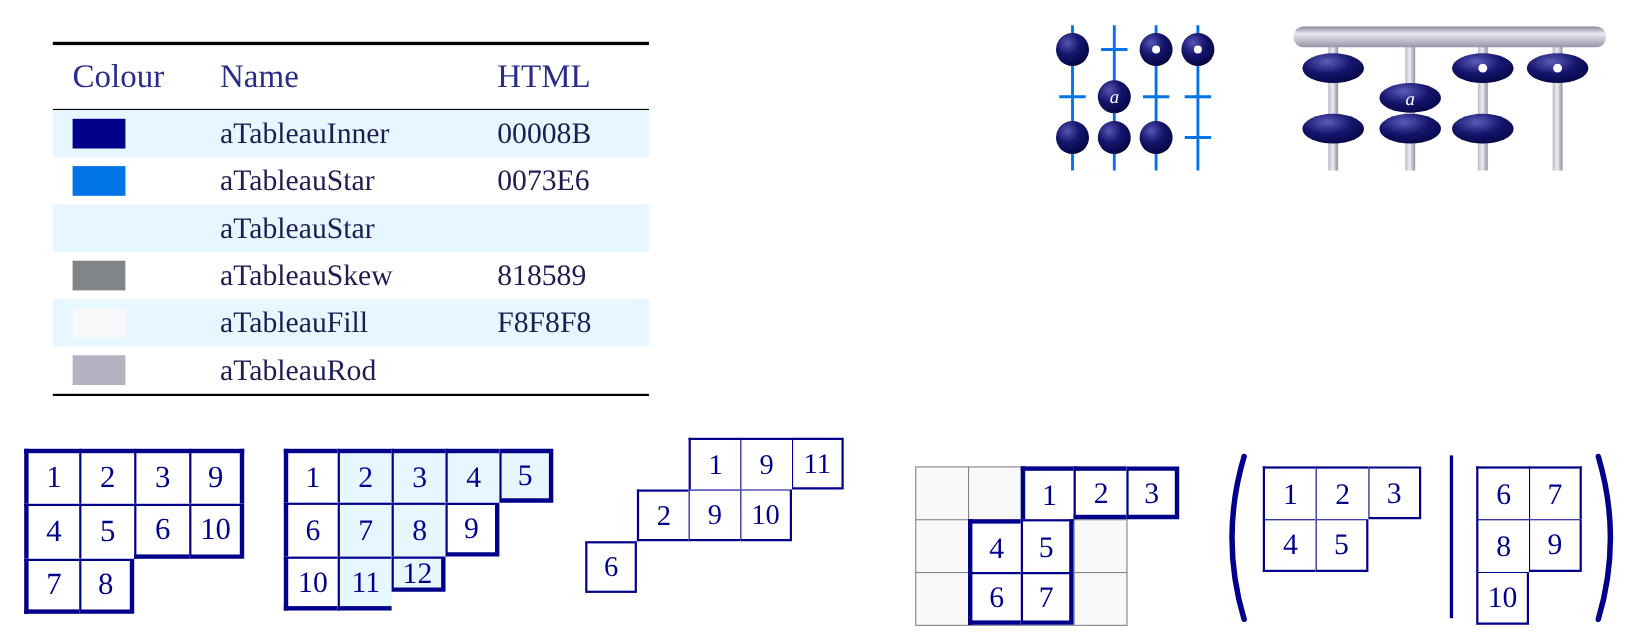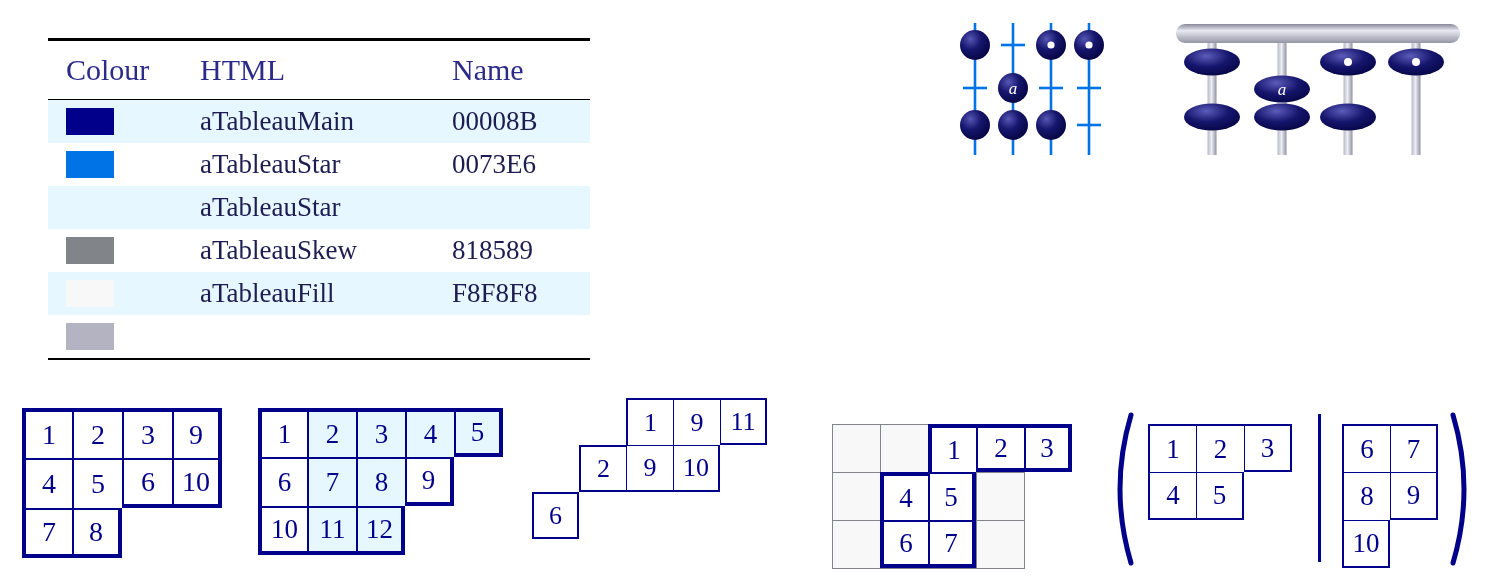--- a/index.html
+++ b/index.html
@@ -31,30 +31,30 @@
 </style>
 </head>
 <body>
 
 <div class="canvas">
 
   <div class="ptable">
     <div class="rule"></div>
     <div class="phead">
       <span class="pad">Colour</span>
+      <span>Name</span>
       <span>HTML</span>
-      <span>Name</span>
     </div>
     <div class="rule mid"></div>
 
     <div class="prow shaded">
       <span>
           <span class="swatch" style="background: rgb(0, 0, 139);"></span>
         </span>
-      <span>aTableauMain</span>
+      <span>aTableauInner</span>
       <span>00008B</span>
     </div>
     <div class="prow">
       <span>
           <span class="swatch" style="background: rgb(0, 115, 230);"></span>
         </span>
       <span>aTableauStar</span>
       <span>0073E6</span>
     </div>
     <div class="prow shaded">
@@ -74,20 +74,21 @@
       <span>
           <span class="swatch" style="background: rgb(248, 248, 248);"></span>
         </span>
       <span>aTableauFill</span>
       <span>F8F8F8</span>
     </div>
     <div class="prow">
       <span>
           <span class="swatch" style="background: rgb(179, 179, 194);"></span>
         </span>
+      <span>aTableauRod</span>
     </div>
     <div class="rule"></div>
   </div>
 
   <svg style="left:945px;top:15px" width="170" height="150" viewBox="0 0 170 150">
     <defs>
       <radialGradient id="gBead" cx="0.35" cy="0.3" r="0.85">
         <stop offset="0" stop-color="#5656b4"></stop>
         <stop offset="0.42" stop-color="#16166e"></stop>
         <stop offset="1" stop-color="#000036"></stop>
@@ -176,21 +177,21 @@
       <div class="tcell" style="left: 49px; top: 0px; width: 49px; height: 49px; border-style: solid; border-color: rgb(0, 0, 139); border-width: 4px 0px 0px 2px; background: rgb(230, 247, 255); font-size: 27px; color: rgb(0, 0, 139);">2</div>
       <div class="tcell" style="left: 98px; top: 0px; width: 49px; height: 49px; border-style: solid; border-color: rgb(0, 0, 139); border-width: 4px 0px 0px 2px; background: rgb(230, 247, 255); font-size: 27px; color: rgb(0, 0, 139);">3</div>
       <div class="tcell" style="left: 147px; top: 0px; width: 49px; height: 49px; border-style: solid; border-color: rgb(0, 0, 139); border-width: 4px 0px 0px 2px; background: rgb(230, 247, 255); font-size: 27px; color: rgb(0, 0, 139);">4</div>
       <div class="tcell" style="left: 196px; top: 0px; width: 49px; height: 49px; border-style: solid; border-color: rgb(0, 0, 139); border-width: 4px 4px 4px 2px; background: rgb(230, 247, 255); font-size: 27px; color: rgb(0, 0, 139);">5</div>
       <div class="tcell" style="left: 0px; top: 49px; width: 49px; height: 49px; border-style: solid; border-color: rgb(0, 0, 139); border-width: 2px 0px 0px 4px; background: rgb(255, 255, 255); font-size: 27px; color: rgb(0, 0, 139);">6</div>
       <div class="tcell" style="left: 49px; top: 49px; width: 49px; height: 49px; border-style: solid; border-color: rgb(0, 0, 139); border-width: 2px 0px 0px 2px; background: rgb(230, 247, 255); font-size: 27px; color: rgb(0, 0, 139);">7</div>
       <div class="tcell" style="left: 98px; top: 49px; width: 49px; height: 49px; border-style: solid; border-color: rgb(0, 0, 139); border-width: 2px 0px 0px 2px; background: rgb(230, 247, 255); font-size: 27px; color: rgb(0, 0, 139);">8</div>
       <div class="tcell" style="left: 147px; top: 49px; width: 49px; height: 49px; border-style: solid; border-color: rgb(0, 0, 139); border-width: 2px 4px 4px 2px; background: rgb(255, 255, 255); font-size: 27px; color: rgb(0, 0, 139);">9</div>
       <div class="tcell" style="left: 0px; top: 98px; width: 49px; height: 49px; border-style: solid; border-color: rgb(0, 0, 139); border-width: 2px 0px 4px 4px; background: rgb(255, 255, 255); font-size: 27px; color: rgb(0, 0, 139);">10</div>
       <div class="tcell" style="left: 49px; top: 98px; width: 49px; height: 49px; border-style: solid; border-color: rgb(0, 0, 139); border-width: 2px 0px 4px 2px; background: rgb(230, 247, 255); font-size: 27px; color: rgb(0, 0, 139);">11</div>
-      <div class="tcell" style="left: 98px; top: 98px; width: 49px; height: 49px; border-style: solid; border-color: rgb(0, 0, 139); border-width: 2px 4px 4px 2px; background: rgb(230, 247, 255); font-size: 27px; color: rgb(0, 0, 139);">12</div>
+      <div class="tcell" style="left: 98px; top: 98px; width: 49px; height: 32px; border-style: solid; border-color: rgb(0, 0, 139); border-width: 2px 4px 4px 2px; background: rgb(230, 247, 255); font-size: 27px; color: rgb(0, 0, 139);">12</div>
     </div>
   <div class="tab" style="left:532px;top:398px">
       <div class="tcell" style="left: 94px; top: 0px; width: 47px; height: 47px; border-style: solid; border-color: rgb(0, 0, 139); border-width: 2px 0px 0px 2px; background: rgb(255, 255, 255); font-size: 26px; color: rgb(0, 0, 139);">1</div>
       <div class="tcell" style="left: 141px; top: 0px; width: 47px; height: 47px; border-style: solid; border-color: rgb(0, 0, 139); border-width: 2px 0px 0px 1.4px; background: rgb(255, 255, 255); font-size: 26px; color: rgb(0, 0, 139);">9</div>
       <div class="tcell" style="left: 188px; top: 0px; width: 47px; height: 47px; border-style: solid; border-color: rgb(0, 0, 139); border-width: 2px 2px 2px 1.4px; background: rgb(255, 255, 255); font-size: 26px; color: rgb(0, 0, 139);">11</div>
       <div class="tcell" style="left: 47px; top: 47px; width: 47px; height: 47px; border-style: solid; border-color: rgb(0, 0, 139); border-width: 2px 0px 2px 2px; background: rgb(255, 255, 255); font-size: 26px; color: rgb(0, 0, 139);">2</div>
       <div class="tcell" style="left: 94px; top: 47px; width: 47px; height: 47px; border-style: solid; border-color: rgb(0, 0, 139); border-width: 1.4px 0px 2px 1.4px; background: rgb(255, 255, 255); font-size: 26px; color: rgb(0, 0, 139);">9</div>
       <div class="tcell" style="left: 141px; top: 47px; width: 47px; height: 47px; border-style: solid; border-color: rgb(0, 0, 139); border-width: 1.4px 2px 2px 1.4px; background: rgb(255, 255, 255); font-size: 26px; color: rgb(0, 0, 139);">10</div>
       <div class="tcell" style="left: 0px; top: 94px; width: 47px; height: 47px; border-style: solid; border-color: rgb(0, 0, 139); border-width: 2px; background: rgb(255, 255, 255); font-size: 26px; color: rgb(0, 0, 139);">6</div>
     </div>

